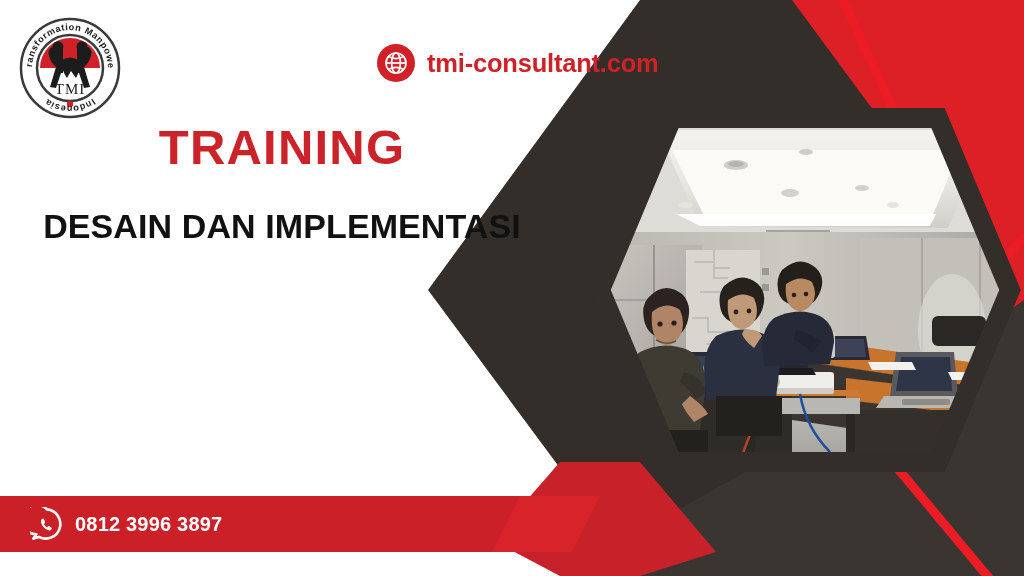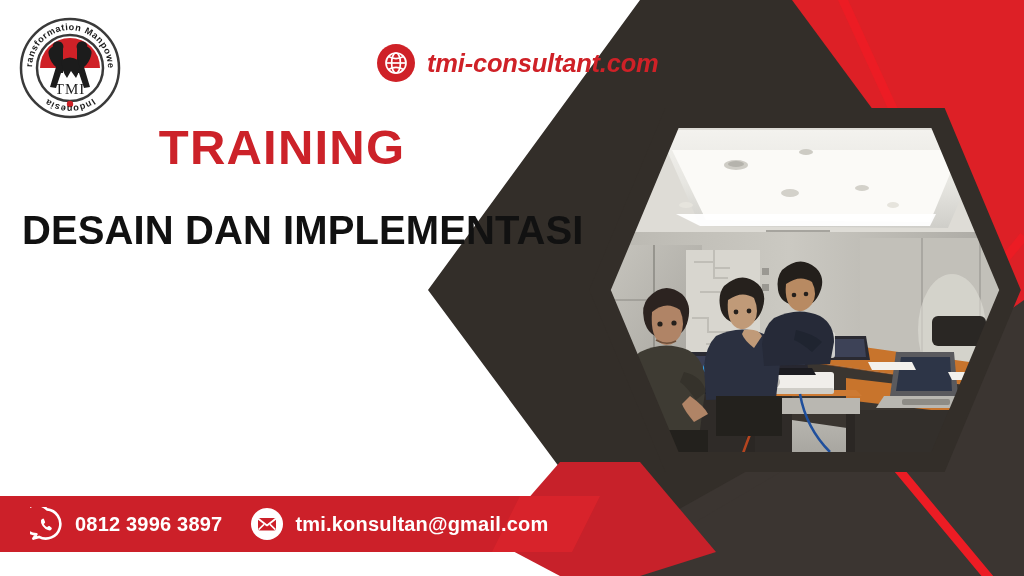--- a/index.html
+++ b/index.html
@@ -49,41 +49,40 @@
     width: 38px;
     height: 38px;
     flex: 0 0 38px;
   }
   .site-text {
     font-size: 25.5px;
     font-weight: bold;
     color: #cf2127;
     letter-spacing: -0.2px;
     white-space: nowrap;
-    font-style: italic;
   }
 
   
   .headline {
     position: absolute;
     left: 22px;
     top: 122px;
     width: 520px;
   }
   .kicker {
     font-size: 49px;
     font-weight: bold;
     color: #cc2229;
     letter-spacing: 1.2px;
     text-align: center;
     line-height: 1.06;
     margin: 0 0 28px 0;
   }
   .subtitle {
-    font-size: 40px;
+    font-size: 34px;
     font-weight: bold;
     color: #111111;
     line-height: 1.42;
     text-align: center;
     letter-spacing: 0.1px;
     margin: 0;
   }
   .subtitle .ln { display: block; white-space: nowrap; }
 
   
@@ -94,21 +93,21 @@
     width: 600px;
     height: 56px;
   }
   .footer-items {
     position: absolute;
     left: 30px;
     top: 0;
     height: 56px;
     display: flex;
     align-items: center;
-    gap: 6px;
+    gap: 22px;
   }
   .contact {
     display: flex;
     align-items: center;
     gap: 11px;
   }
   .contact + .contact { margin-left: 22px; }
   .c-icon {
     width: 34px;
     height: 34px;
@@ -381,25 +380,16 @@
       <div class="contact">
         <svg class="c-icon" viewBox="0 0 34 34" xmlns="http://www.w3.org/2000/svg">
           <path d="M17 2.4 A14.6 14.6 0 1 0 6.4 27.2 L3.4 31.6 L9 29.9 A14.6 14.6 0 1 0 17 2.4 Z" fill="none" stroke="#ffffff" stroke-width="2.6" stroke-linejoin="round"></path>
           <path d="M13.2 11.4 q-1.8 0.2 -2.2 2.2 q-0.5 2.6 1.6 5.4 q2.2 3 5.4 4.1 q2.3 0.8 3.4 -0.6 q0.8 -1 0.2 -1.8
                    l-2.2 -1.6 q-0.8 -0.5 -1.5 0.3 l-0.8 0.9 q-2.1 -1 -3.4 -3.3 l0.9 -0.8 q0.8 -0.7 0.4 -1.5
                    l-1.1 -2.6 q-0.3 -0.7 -0.7 -0.7z" fill="#ffffff"></path>
         </svg>
         <span class="c-text">0812 3996 3897</span>
       </div>
 
-      <div class="contact">
-        <svg class="c-icon" viewBox="0 0 34 34" xmlns="http://www.w3.org/2000/svg">
-          <circle cx="17" cy="17" r="16" fill="#ffffff"></circle>
-          <rect x="8" y="11" width="18" height="12.4" rx="1.6" fill="#cc2029"></rect>
-          <path d="M8.6 12 L17 18.4 L25.4 12" fill="none" stroke="#ffffff" stroke-width="1.9" stroke-linejoin="round" stroke-linecap="round"></path>
-          <path d="M8.6 22.6 L14 17.4 M25.4 22.6 L20 17.4" fill="none" stroke="#ffffff" stroke-width="1.5"></path>
-        </svg>
-        <span class="c-text">tmi.konsultan@gmail.com</span>
-      </div>
     </div>
   </div>
 
 </div>
 
 </body></html>

